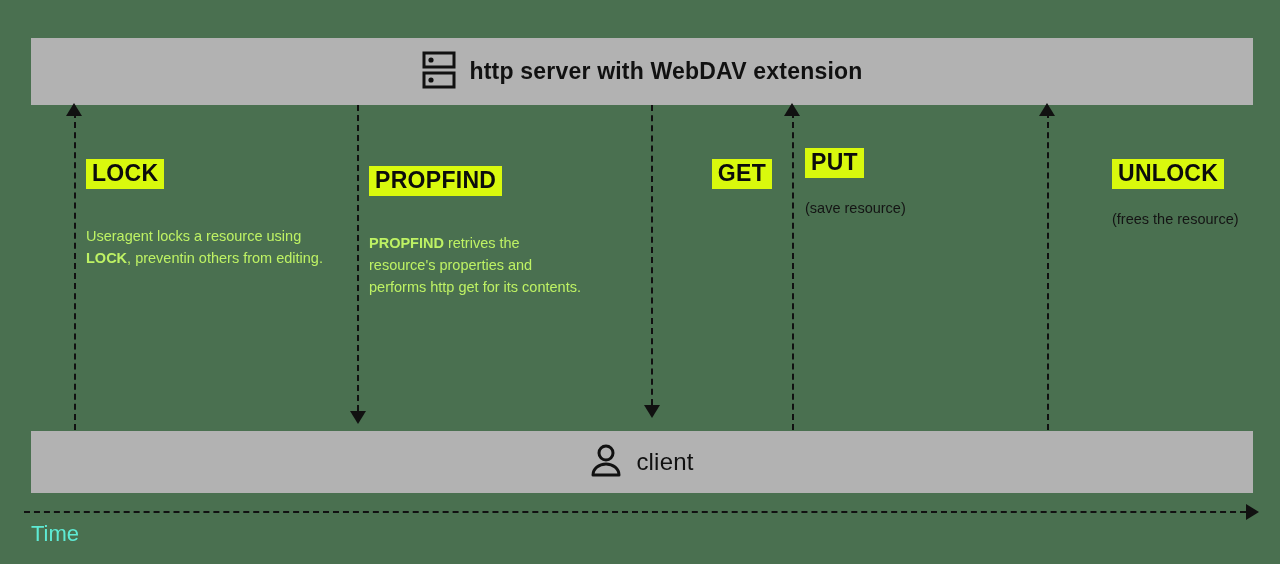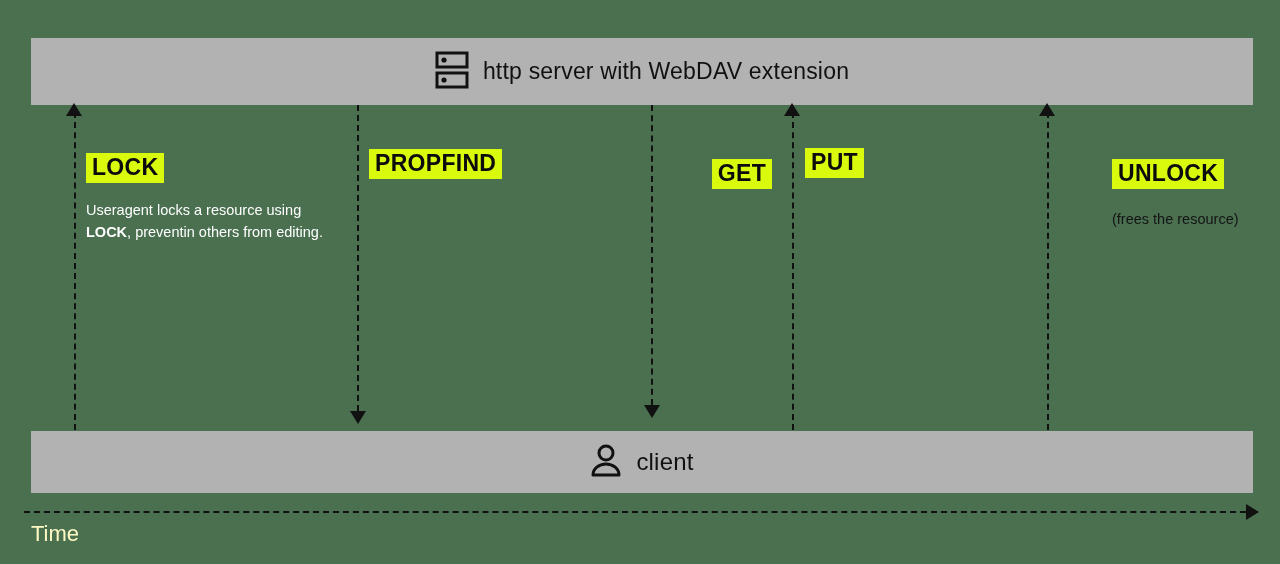--- a/index.html
+++ b/index.html
@@ -33,21 +33,21 @@
     align-items: center;
     justify-content: center;
     gap: 14px;
   }
 
   #server-lane { top: 38px;  height: 67px; }
   #client-lane { top: 431px; height: 62px; }
 
   .lane-label {
     font-size: 23px;
-    font-weight: normal;
+    font-weight: bold;
     color: #111111;
     letter-spacing: 0.2px;
     white-space: nowrap;
   }
   #client-lane .lane-label { font-weight: normal; font-size: 24px; }
 
   .lane-icon { display: block; flex: none; }
 
   
   .msgline {
@@ -74,24 +74,24 @@
     color: #0c0c0c;
     font-size: 23px;
     font-weight: bold;
     line-height: 1.08;
     padding: 2px 6px 3px 6px;
     white-space: nowrap;
     letter-spacing: 0.3px;
   }
 
   .desc {
-    margin-top: 16px;
+    margin-top: 36px;
     font-size: 14.5px;
     line-height: 1.52;
-    color: #ffffff;
+    color: #bef264;
     font-weight: normal;
   }
   .desc b { font-weight: bold; }
 
   .note {
     margin-top: 20px;
     font-size: 14.5px;
     line-height: 1.5;
     color: #141414;
   }
@@ -112,21 +112,21 @@
     width: 0; height: 0;
     border-top: 8px solid transparent;
     border-bottom: 8px solid transparent;
     border-left: 13px solid #111111;
   }
   #time-label {
     position: absolute;
     left: 31px;
     top: 521px;
     font-size: 22px;
-    color: #fef9c3;
+    color: #5eead4;
   }
 </style>
 </head>
 <body>
 
 <div id="canvas">
 
   <div class="lane" id="server-lane">
     <span class="lane-icon">
       <svg width="34" height="38" viewBox="0 0 34 38" aria-hidden="true">
@@ -147,39 +147,41 @@
 
   <div class="msgline" style="left:651px; top:105px; height:300px;"></div>
   <div class="arrowhead down" style="left:644px; top:405px;"></div>
 
   <div class="arrowhead up" style="left:784px; top:103px;"></div>
   <div class="msgline" style="left:792px; top:112px; height:318px;"></div>
 
   <div class="arrowhead up" style="left:1039px; top:103px;"></div>
   <div class="msgline" style="left:1047px; top:112px; height:318px;"></div>
 
-  <div class="col" style="left:86px; top:153px; width:245px;">
+  <div class="col" style="left:86px; top:159px; width:245px;">
     <span class="verb">LOCK</span>
     <div class="desc">Useragent locks a resource using <b>LOCK</b>, preventin others from editing.</div>
     
   </div>
 
-  <div class="col" style="left:369px; top:149px; width:215px;">
+  <div class="col" style="left:369px; top:166px; width:215px;">
     <span class="verb">PROPFIND</span>
+    <div class="desc"><b>PROPFIND</b> retrives the resource's properties and performs http get for its contents.</div>
     
   </div>
 
   <div class="col" style="left:662px; top:159px; width:110px;text-align:right;">
     <span class="verb">GET</span>
     
     
   </div>
 
   <div class="col" style="left:805px; top:148px; width:222px;">
     <span class="verb">PUT</span>
+    <div class="note">(save resource)</div>
   </div>
 
   <div class="col" style="left:1112px; top:159px; width:190px;">
     <span class="verb">UNLOCK</span>
     <div class="note">(frees the resource)</div>
   </div>
 
   <div class="lane" id="client-lane">
     <span class="lane-icon">
       <svg width="32" height="34" viewBox="0 0 32 34" aria-hidden="true">

